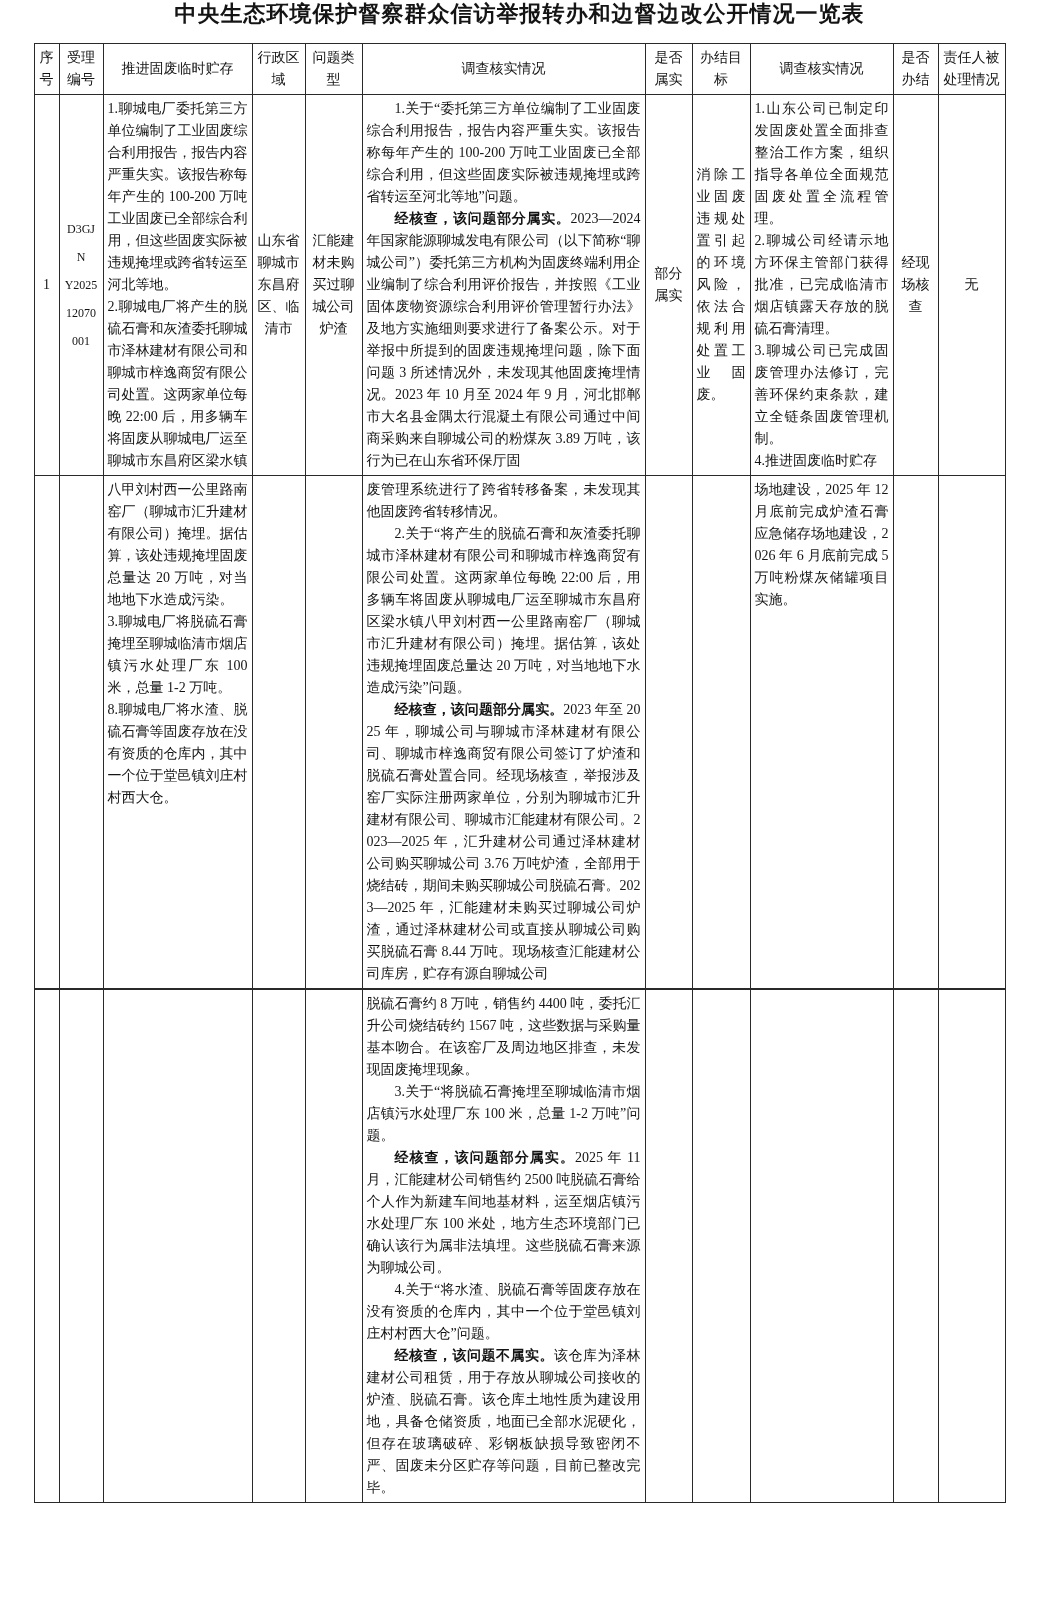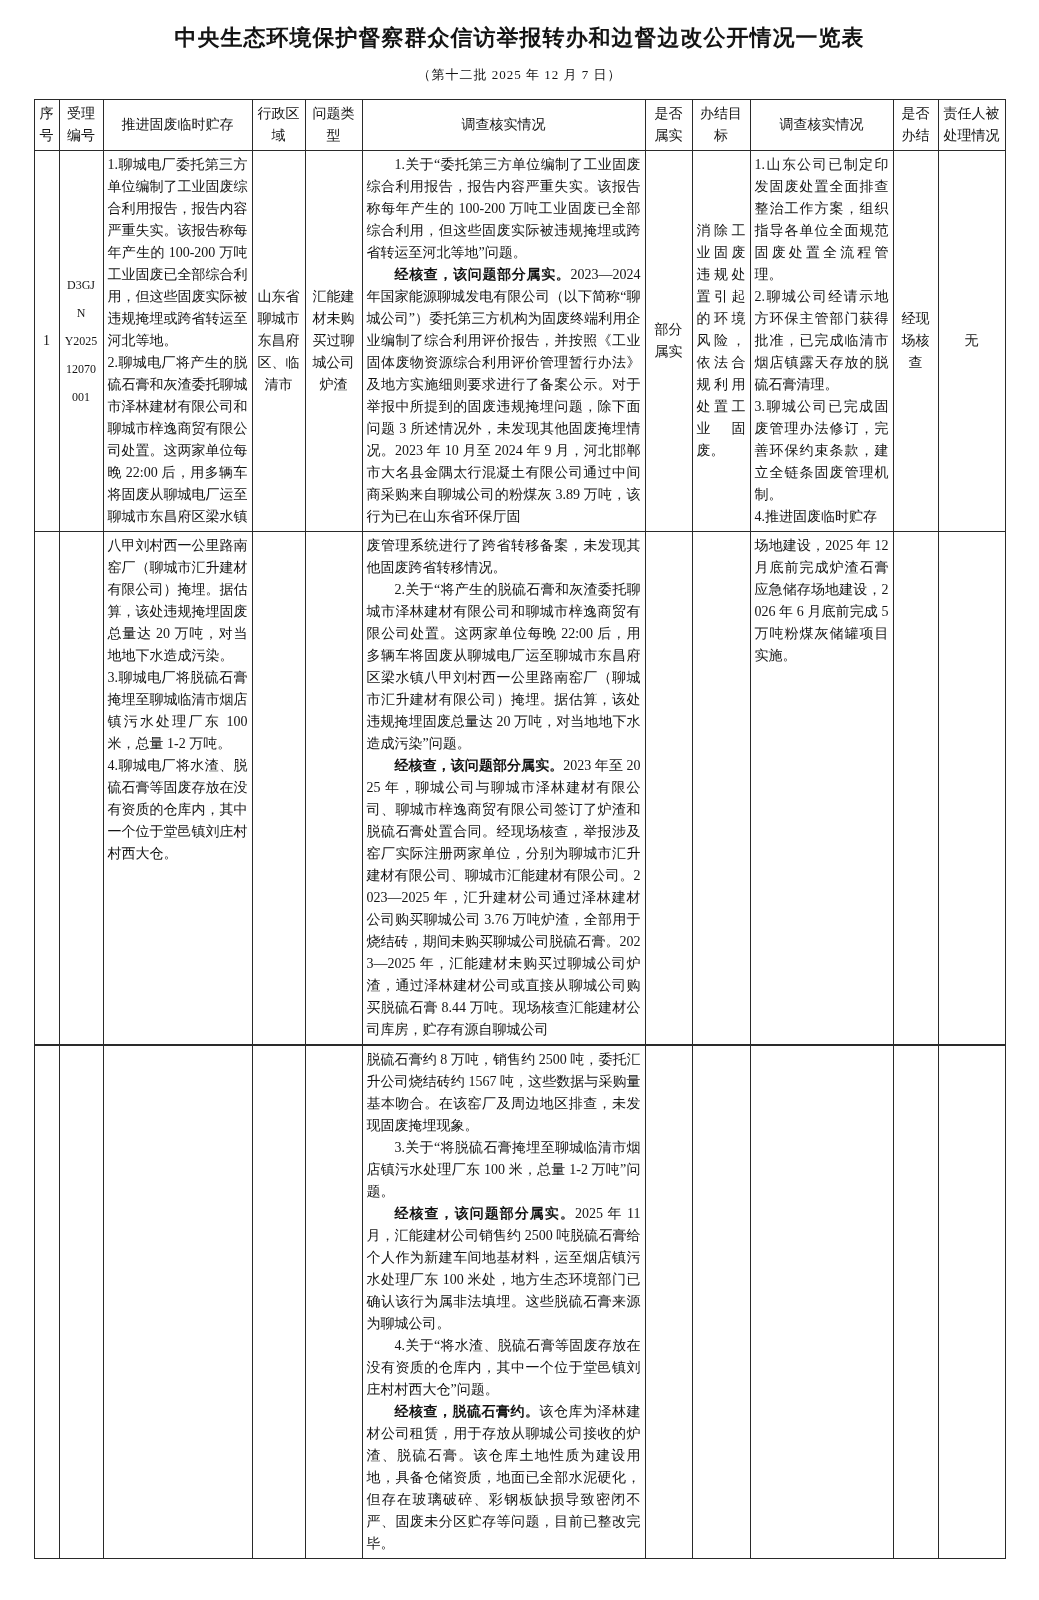--- a/index.html
+++ b/index.html
@@ -1,19 +1,18 @@
 <!DOCTYPE html>
 <html><head>
 <meta charset="utf-8">
 <style>
   html,body { margin:0; padding:0; background:#ffffff; }
   .page {
     width:1039px; height:1600px; box-sizing:border-box;
     background:#ffffff; color:#141414; overflow:hidden;
-    padding-top:24px;
     font-family:"Liberation Serif","DejaVu Serif",serif;
   }
   .doc-title {
     margin:0; text-align:center;
     font-size:22px; line-height:28px; font-weight:bold; letter-spacing:1px;
   }
   .doc-subtitle {
     text-align:center; font-size:13px; line-height:18px; margin-top:14px; letter-spacing:1px;
   }
   table.sheet {
@@ -39,21 +38,20 @@
   tr.band1 { height:375px; }
   tr.band2 { height:505px;font-family:Liberation Serif, serif; }
   tr.band3 { height:510px; }
   tr.band3 td { border-top-width:2px; }
 </style>
 </head>
 <body>
 
 <div class="page">
   <h1 class="doc-title">中央生态环境保护督察群众信访举报转办和边督边改公开情况一览表</h1>
-  <div class="doc-subtitle">（第十二批 2025 年 12 月 7 日）</div>
 
   <table class="sheet">
     <colgroup>
       <col style="width:25px">
         <col style="width:44px">
         <col style="width:149px">
       <col style="width:53px">
         <col style="width:57px">
         <col style="width:283px">
       <col style="width:47px">
@@ -106,21 +104,21 @@
           </td>
         <td class="mid">经现场核查</td>
         <td class="mid">无</td>
       </tr>
       <tr class="band2">
         <td class="mid"></td>
         <td class="mid"></td>
         <td class="top">
             <div class="para"><span>八甲刘村西一公里路南窑厂（聊城市汇升建材有限公司）掩埋。据估算，该处违规掩埋固废总量达 20 万吨，对当地地下水造成污染。</span></div>
             <div class="para"><span>3.聊城电厂将脱硫石膏掩埋至聊城临清市烟店镇污水处理厂东 100 米，总量 1-2 万吨。</span></div>
-            <div class="para"><span>4.聊城电厂将水渣、脱硫石膏等固废存放在没有资质的仓库内，其中一个位于堂邑镇刘庄村村西大仓。</span></div>
+            <div class="para"><span>8.聊城电厂将水渣、脱硫石膏等固废存放在没有资质的仓库内，其中一个位于堂邑镇刘庄村村西大仓。</span></div>
           </td>
         <td class="mid"></td>
         <td class="mid"></td>
         <td class="top">
             <div class="para"><span>废管理系统进行了跨省转移备案，未发现其他固废跨省转移情况。</span></div>
             <div class="para indent"><span>2.关于“将产生的脱硫石膏和灰渣委托聊城市泽林建材有限公司和聊城市梓逸商贸有限公司处置。这两家单位每晚 22:00 后，用多辆车将固废从聊城电厂运至聊城市东昌府区梁水镇八甲刘村西一公里路南窑厂（聊城市汇升建材有限公司）掩埋。据估算，该处违规掩埋固废总量达 20 万吨，对当地地下水造成污染”问题。</span></div>
             <div class="para indent"><b>经核查，该问题部分属实。</b><span>2023 年至 2025 年，聊城公司与聊城市泽林建材有限公司、聊城市梓逸商贸有限公司签订了炉渣和脱硫石膏处置合同。经现场核查，举报涉及窑厂实际注册两家单位，分别为聊城市汇升建材有限公司、聊城市汇能建材有限公司。2023—2025 年，汇升建材公司通过泽林建材公司购买聊城公司 3.76 万吨炉渣，全部用于烧结砖，期间未购买聊城公司脱硫石膏。2023—2025 年，汇能建材未购买过聊城公司炉渣，通过泽林建材公司或直接从聊城公司购买脱硫石膏 8.44 万吨。现场核查汇能建材公司库房，贮存有源自聊城公司</span></div>
           </td>
         <td class="mid"></td>
         <td class="mid"></td>
@@ -130,25 +128,25 @@
         <td class="mid"></td>
         <td class="mid"></td>
       </tr>
       <tr class="band3">
         <td class="mid"></td>
         <td class="mid"></td>
         <td class="top"></td>
         <td class="mid"></td>
         <td class="mid"></td>
         <td class="top">
-            <div class="para"><span>脱硫石膏约 8 万吨，销售约 2500 吨，委托汇升公司烧结砖约 1567 吨，这些数据与采购量基本吻合。在该窑厂及周边地区排查，未发现固废掩埋现象。</span></div>
+            <div class="para"><span>脱硫石膏约 8 万吨，销售约 4400 吨，委托汇升公司烧结砖约 1567 吨，这些数据与采购量基本吻合。在该窑厂及周边地区排查，未发现固废掩埋现象。</span></div>
             <div class="para indent"><span>3.关于“将脱硫石膏掩埋至聊城临清市烟店镇污水处理厂东 100 米，总量 1-2 万吨”问题。</span></div>
             <div class="para indent"><b>经核查，该问题部分属实。</b><span>2025 年 11 月，汇能建材公司销售约 2500 吨脱硫石膏给个人作为新建车间地基材料，运至烟店镇污水处理厂东 100 米处，地方生态环境部门已确认该行为属非法填埋。这些脱硫石膏来源为聊城公司。</span></div>
             <div class="para indent"><span>4.关于“将水渣、脱硫石膏等固废存放在没有资质的仓库内，其中一个位于堂邑镇刘庄村村西大仓”问题。</span></div>
-            <div class="para indent"><b>经核查，脱硫石膏约。</b><span>该仓库为泽林建材公司租赁，用于存放从聊城公司接收的炉渣、脱硫石膏。该仓库土地性质为建设用地，具备仓储资质，地面已全部水泥硬化，但存在玻璃破碎、彩钢板缺损导致密闭不严、固废未分区贮存等问题，目前已整改完毕。</span></div>
+            <div class="para indent"><b>经核查，该问题不属实。</b><span>该仓库为泽林建材公司租赁，用于存放从聊城公司接收的炉渣、脱硫石膏。该仓库土地性质为建设用地，具备仓储资质，地面已全部水泥硬化，但存在玻璃破碎、彩钢板缺损导致密闭不严、固废未分区贮存等问题，目前已整改完毕。</span></div>
           </td>
         <td class="mid"></td>
         <td class="mid"></td>
         <td class="top"></td>
         <td class="mid"></td>
         <td class="mid"></td>
       </tr>
     </tbody>
   </table>
 </div>

